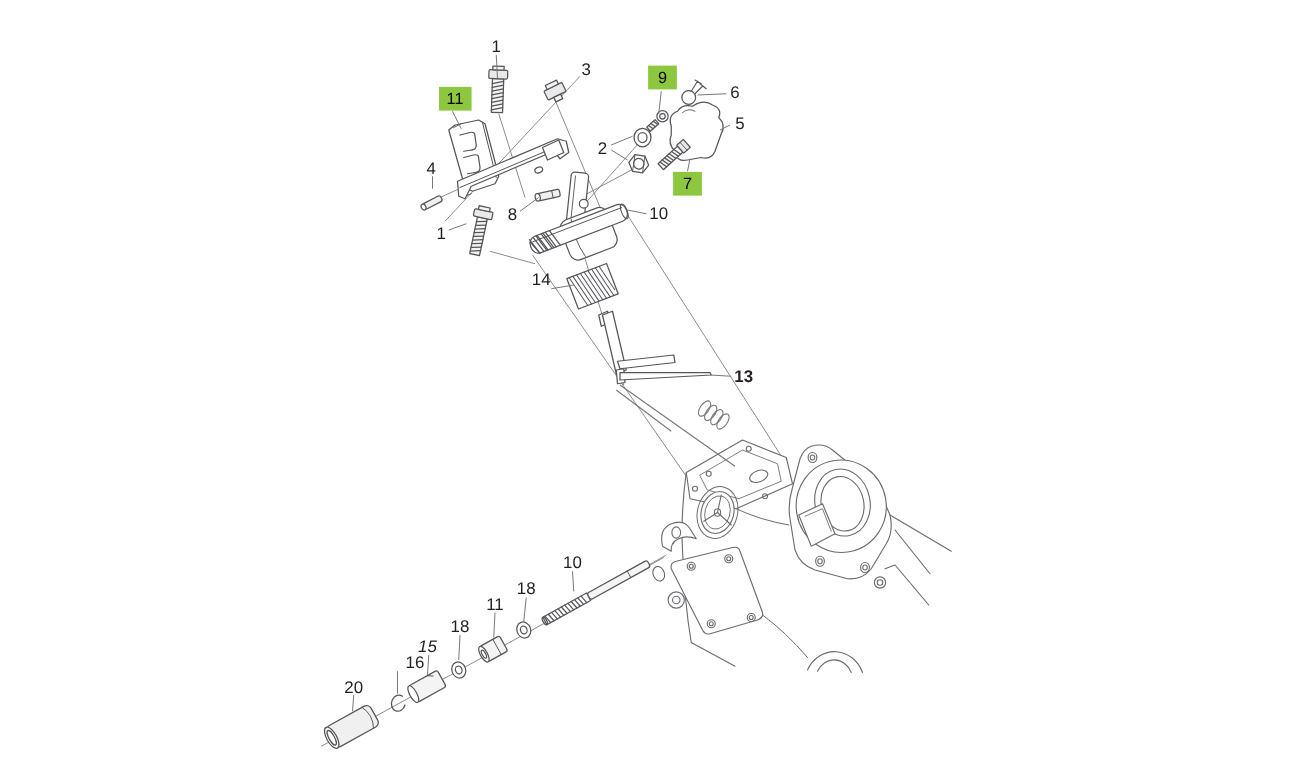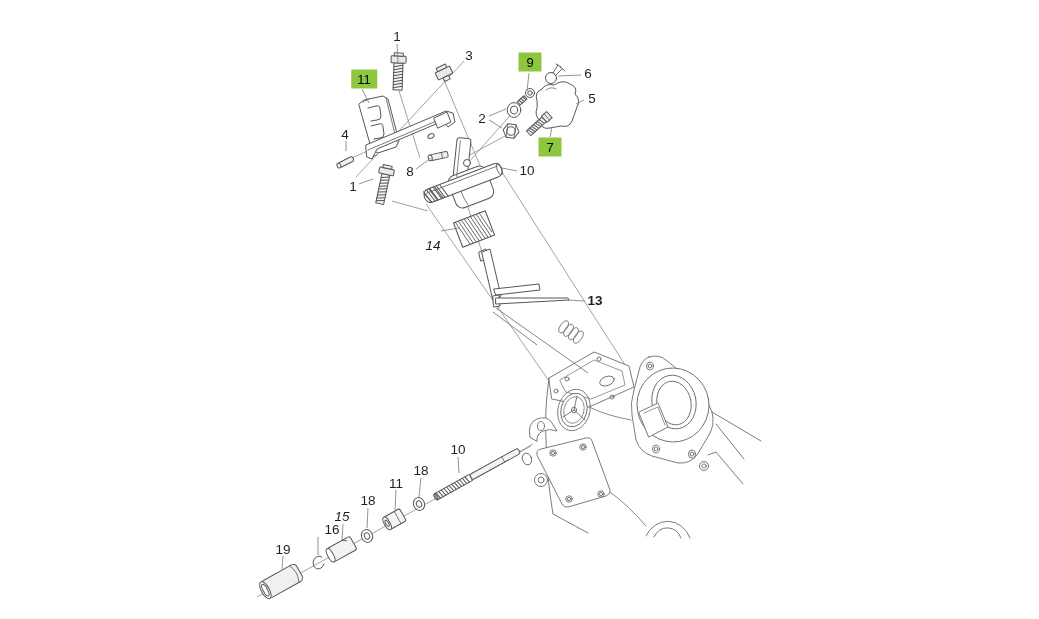--- a/index.html
+++ b/index.html
@@ -363,23 +363,23 @@
       <div class="callout hl" style="left: 364px; top: 79px;">11</div>
       <div class="callout hl" style="left: 530px; top: 62px;">9</div>
       <div class="callout" style="left: 588px; top: 74px;">6</div>
       <div class="callout" style="left: 592px; top: 99px;">5</div>
       <div class="callout" style="left: 482px; top: 119px;">2</div>
       <div class="callout hl" style="left: 550px; top: 147px;">7</div>
       <div class="callout" style="left: 345px; top: 135px;">4</div>
       <div class="callout" style="left: 410px; top: 172px;">8</div>
       <div class="callout" style="left: 353px; top: 187px;">1</div>
       <div class="callout" style="left: 527px; top: 171px;">10</div>
-      <div class="callout" style="left: 433px; top: 246px; font-style: italic;">14</div>
+      <div class="callout" style="left: 433px; top: 224px;">14</div>
       <div class="callout" style="left: 595px; top: 301px; font-weight: bold;">13</div>
       <div class="callout" style="left: 458px; top: 450px;">10</div>
       <div class="callout" style="left: 421px; top: 471px;">18</div>
       <div class="callout" style="left: 396px; top: 484px;">11</div>
       <div class="callout" style="left: 368px; top: 501px;">18</div>
       <div class="callout" style="left: 342px; top: 517px; font-style: italic;">15</div>
       <div class="callout" style="left: 332px; top: 530px;">16</div>
-      <div class="callout" style="left: 283px; top: 550px;">19</div>
+      <div class="callout" style="left: 283px; top: 550px;">20</div>
     </div>
 </div>
 
 </body></html>

